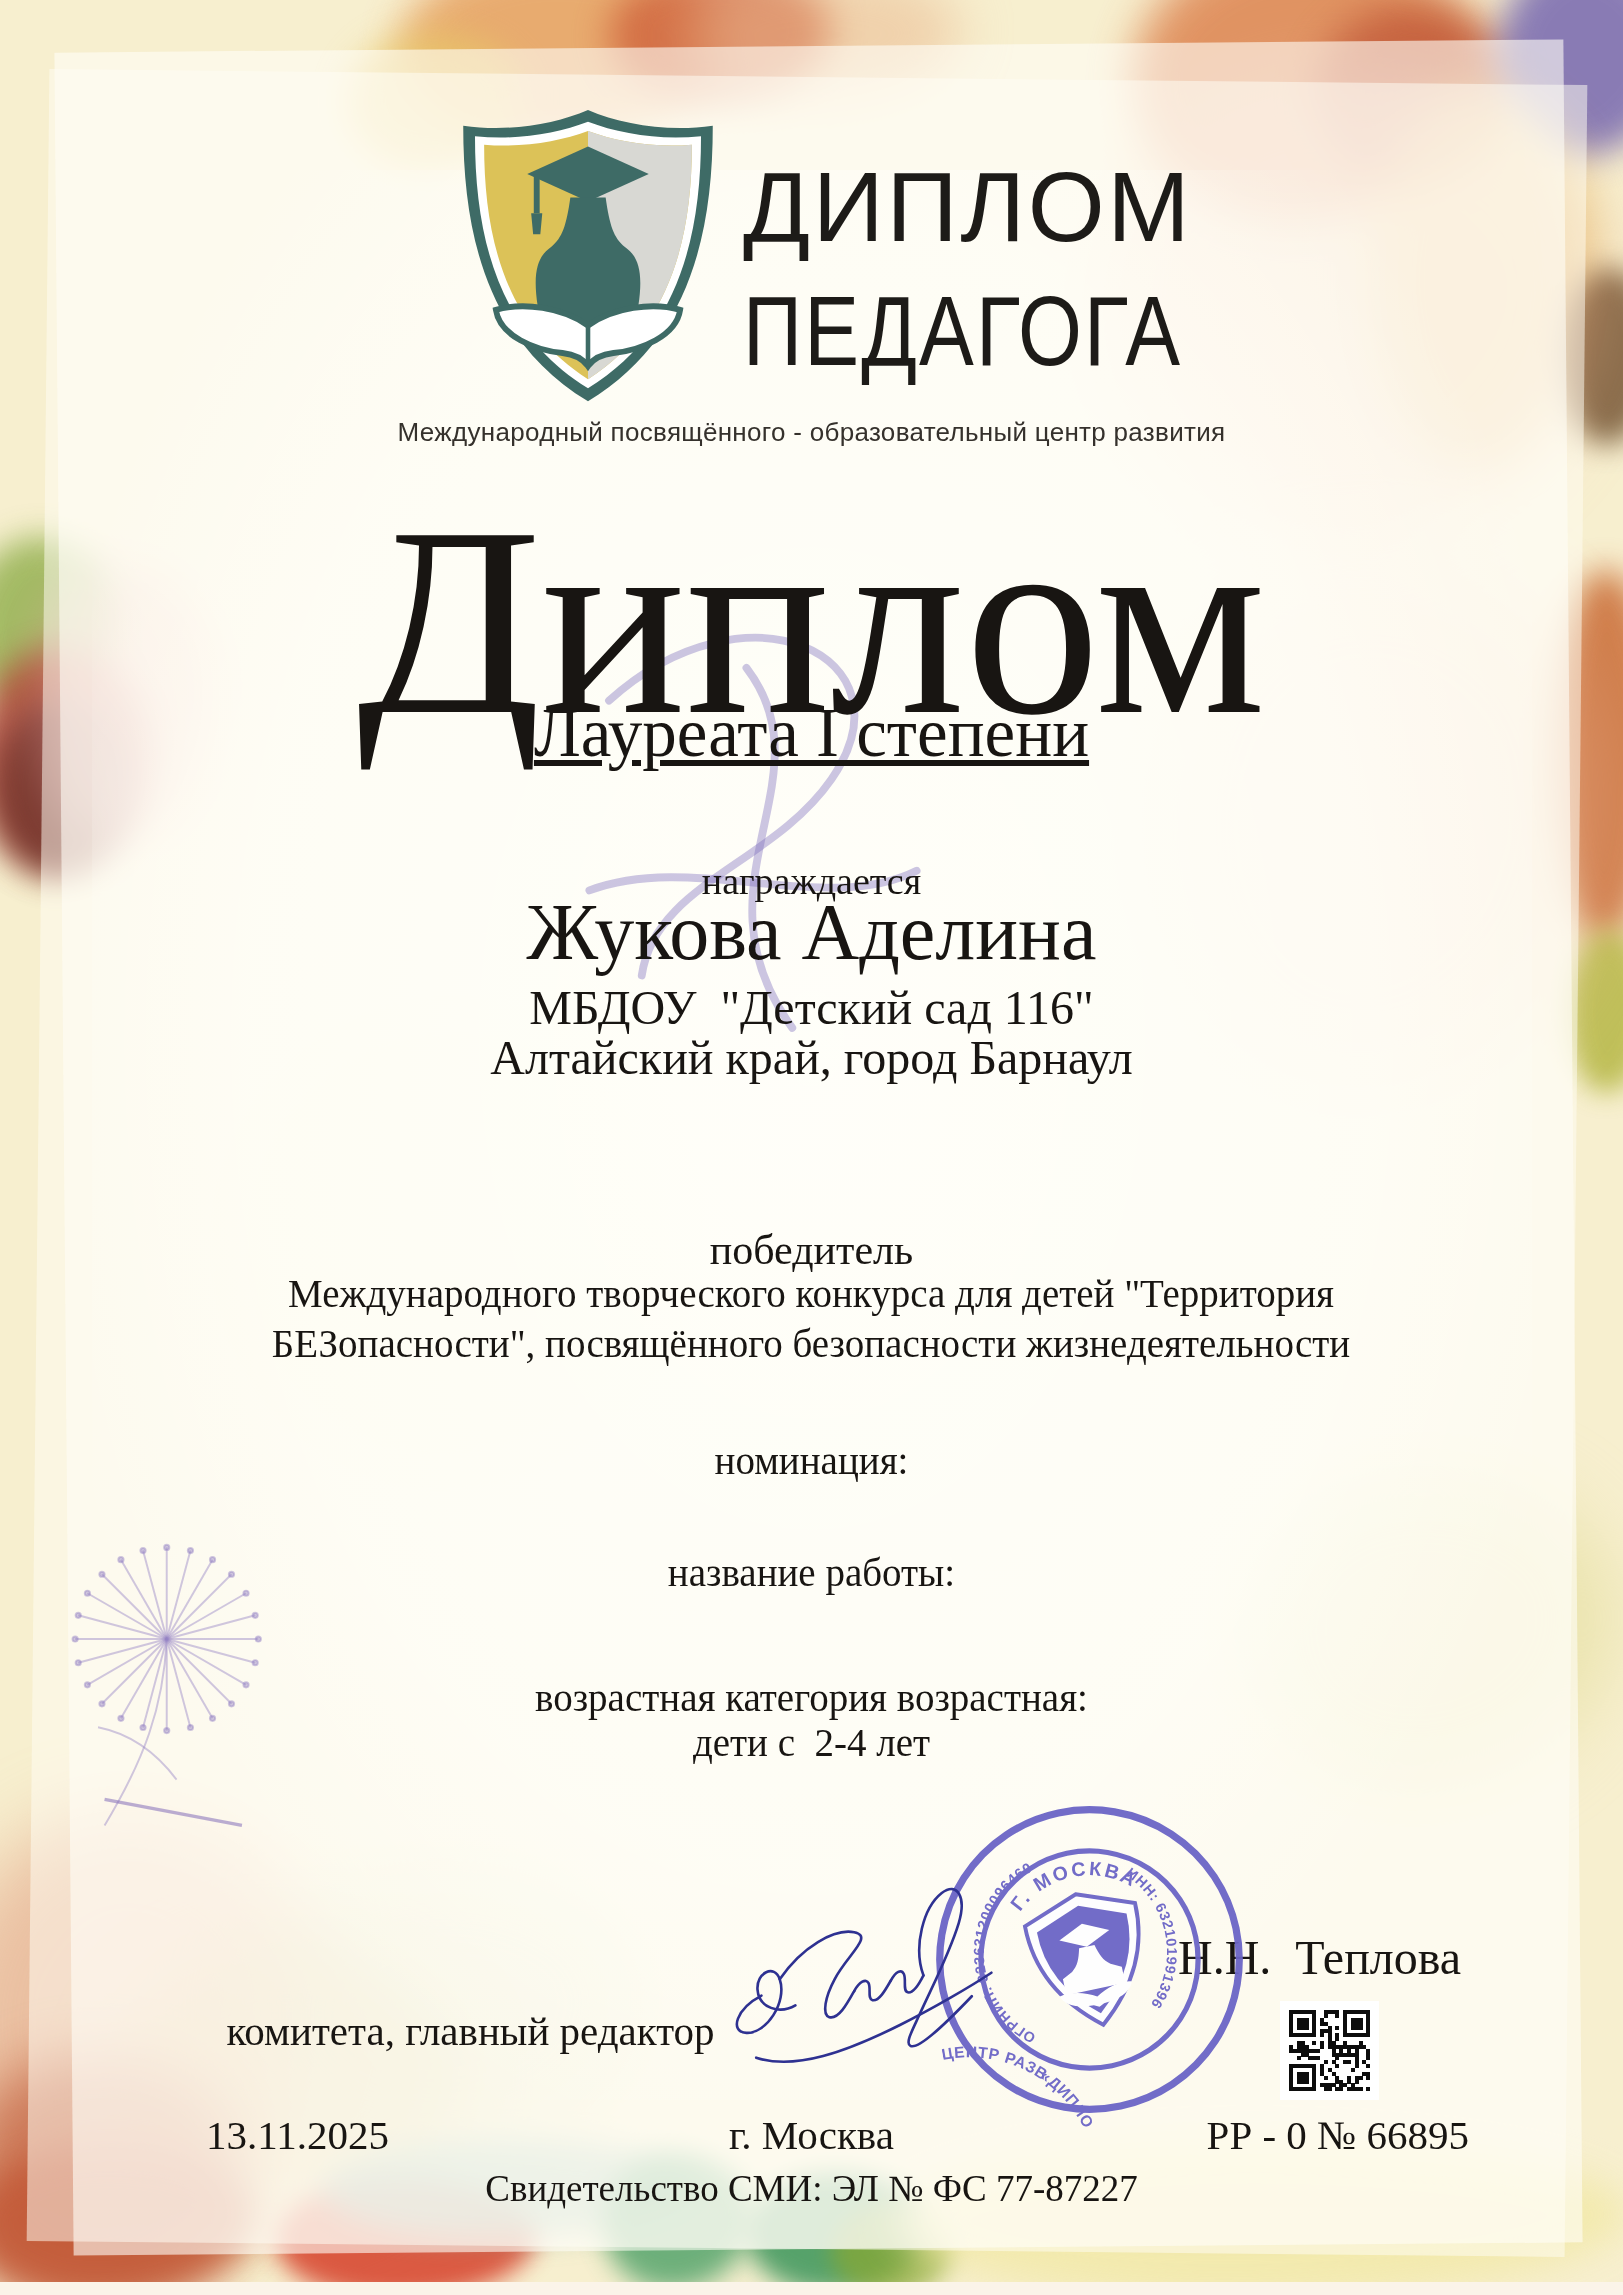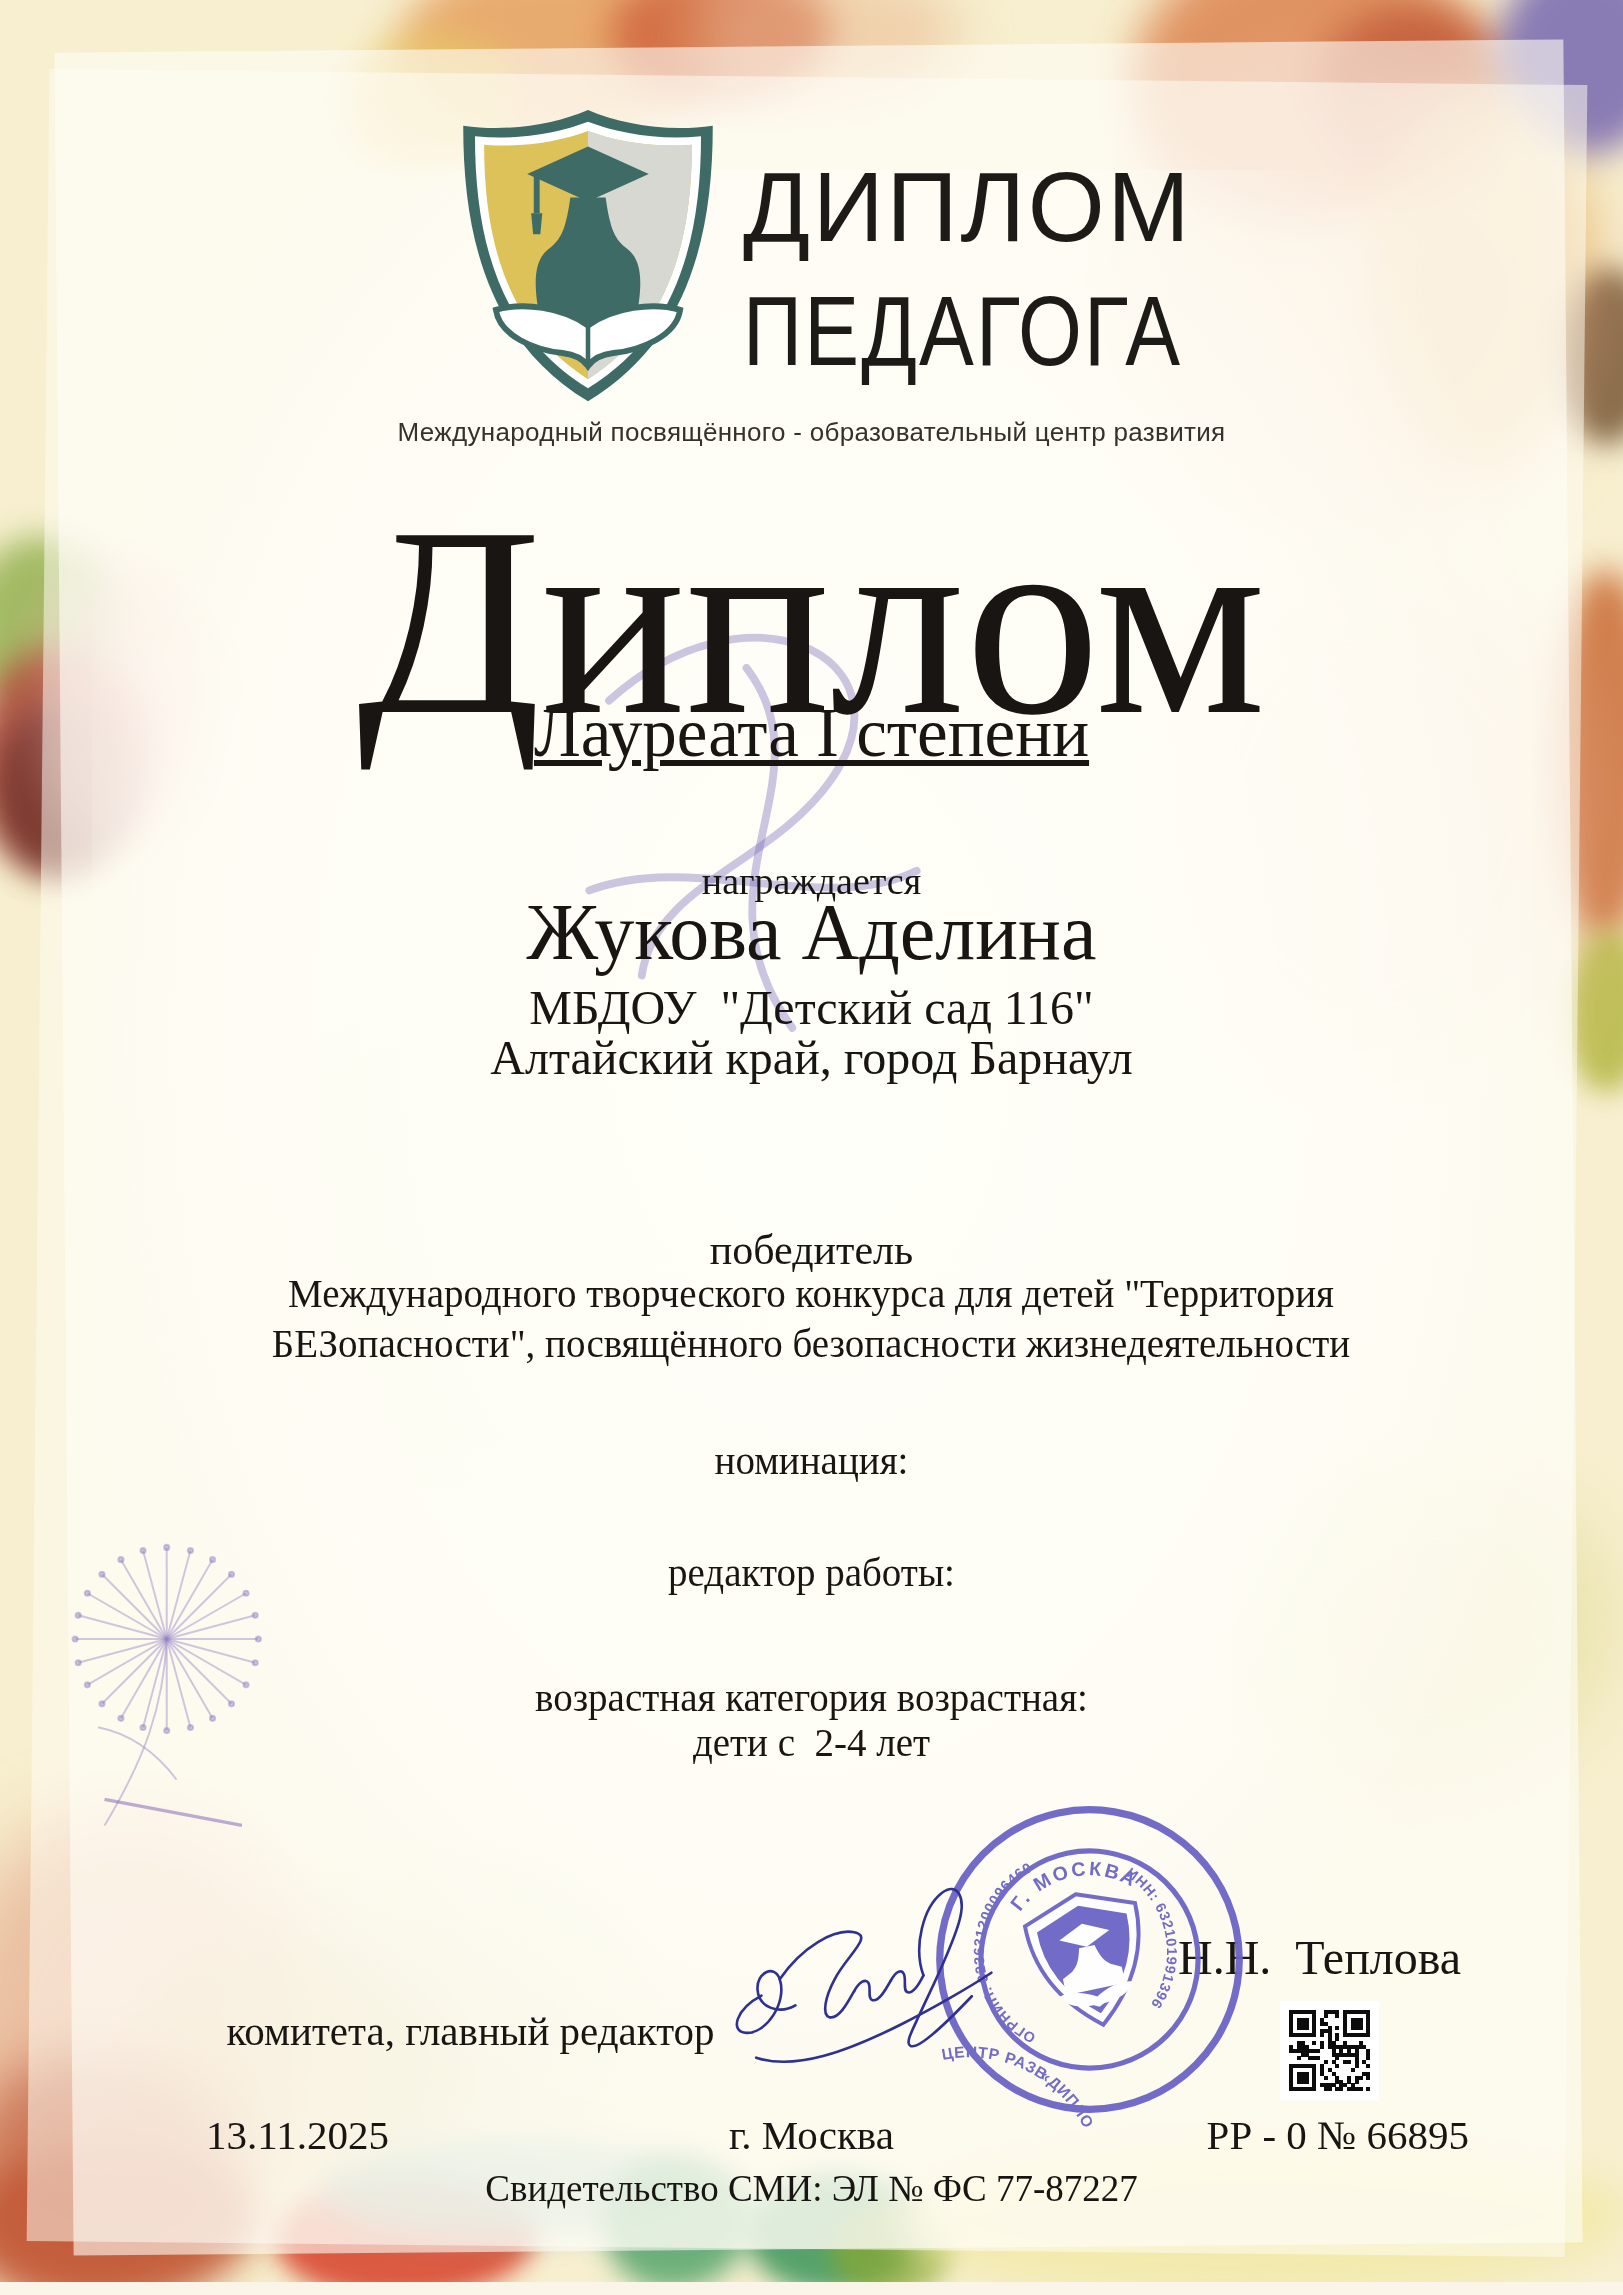--- a/index.html
+++ b/index.html
@@ -222,21 +222,21 @@
 
   <div class="t title">Диплом</div>
   <div class="t degree">Лауреата I степени</div>
   <div class="t recipient">Жукова Аделина</div>
   <div class="t awarded">награждается</div>
   <div class="t institution">МБДОУ  "Детский сад 116"</div>
   <div class="t location">Алтайский край, город Барнаул</div>
   <div class="t result">победитель</div>
   <div class="t contest">Международного творческого конкурса для детей "Территория БЕЗопасности", посвящённого безопасности жизнедеятельности</div>
   <div class="t nom-label">номинация:</div>
-  <div class="t work-label">редактор работы:</div>
+  <div class="t work-label">название работы:</div>
   <div class="t age-label">возрастная категория возрастная:</div>
   <div class="t age-value">дети с  2-4 лет</div>
 
   <div class="chairman"><br>
   <span>комитета, главный редактор</span></div>
   <div class="signer">Н.Н.  Теплова</div>
 
   <svg class="seal" width="327" height="327" viewBox="-250 -250 500 500">
     <g fill="none" stroke="#6b65c6">
       <circle r="229" stroke-width="11"></circle>

